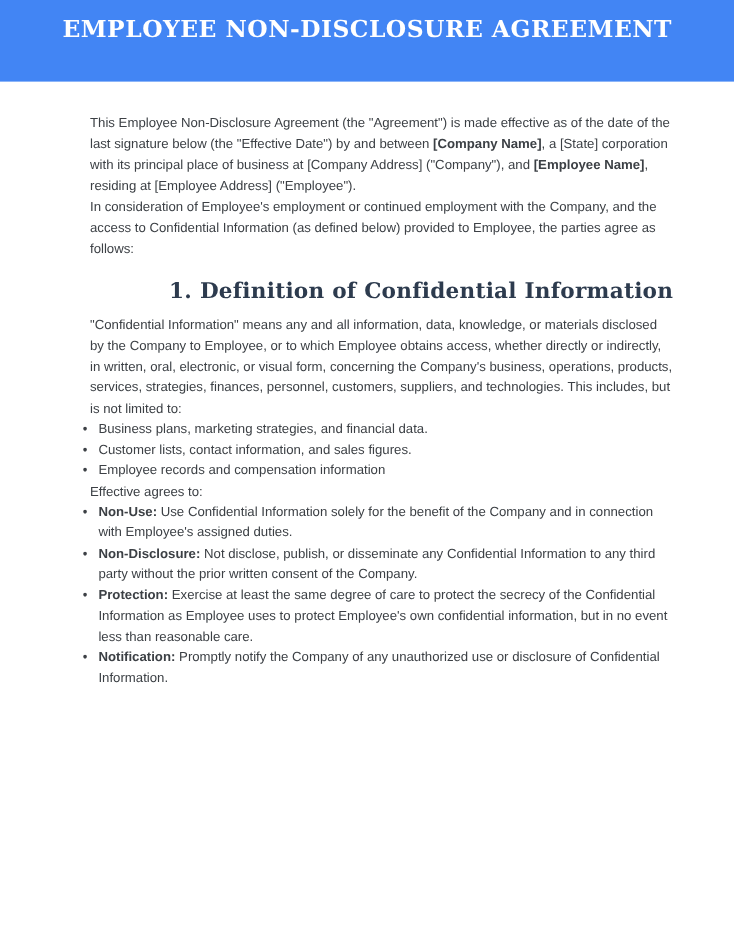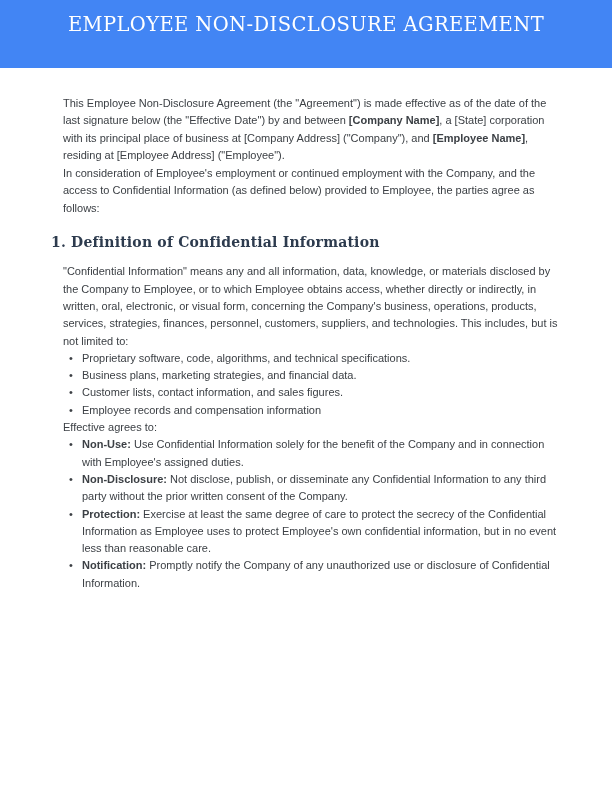--- a/index.html
+++ b/index.html
@@ -19,46 +19,47 @@
   .doc-header {
     background: #4285f4;
     height: 68px;
     color: #ffffff;
     text-align: center;
     padding-top: 13px;
   }
   .doc-title {
     font-family: "DejaVu Serif", serif;
     font-size: 19.5px;
-    font-weight: 400;
+    font-weight: 700;
     letter-spacing: 0.4px;
     line-height: 24px;
   }
   .doc-subtitle {
     font-family: "Liberation Sans", sans-serif;
     font-size: 12.5px;
     font-weight: 400;
     margin-top: 5px;
   }
   .doc-body {
     padding: 27px 51px 0 51px;
     font-size: 11px;
     line-height: 17.3px;
     color: #3c4045;
   }
-  .para { margin-left: 12px; }
+  .para { margin-left: 24px; }
   .para + .para { margin-top: 1px; }
   .section-heading {
     font-family: "DejaVu Serif", serif;
-    font-size: 14px;
+    font-size: 18px;
     font-weight: 700;
     color: #2d3b4e;
     letter-spacing: 0.2px;
     margin-top: 17px;
     margin-bottom: 12px;
+    text-align: right;
   }
   .bullet-list {
     list-style: none;
     margin-left: 6px;
     padding-left: 25px;
   }
   .bullet-list li { position: relative; }
   .bullet-list li::before {
     content: "\2022";
     position: absolute;
@@ -78,21 +79,20 @@
 
   <main class="doc-body">
 
     <p class="para"><span>This Employee Non-Disclosure Agreement (the "Agreement") is made effective as of the date of the last signature below (the "Effective Date") by and between </span><span class="b">[Company Name]</span><span>, a [State] corporation with its principal place of business at [Company Address] ("Company"), and </span><span class="b">[Employee Name]</span><span>, residing at [Employee Address] ("Employee").</span></p>
 
     <p class="para">In consideration of Employee's employment or continued employment with the Company, and the access to Confidential Information (as defined below) provided to Employee, the parties agree as follows:</p>
 
     <h2 class="section-heading">1. Definition of Confidential Information</h2>
     <p class="para">"Confidential Information" means any and all information, data, knowledge, or materials disclosed by the Company to Employee, or to which Employee obtains access, whether directly or indirectly, in written, oral, electronic, or visual form, concerning the Company's business, operations, products, services, strategies, finances, personnel, customers, suppliers, and technologies. This includes, but is not limited to:</p>
     <ul class="bullet-list">
-      <li>Proprietary software, code, algorithms, and technical specifications.</li>
       <li>Business plans, marketing strategies, and financial data.</li>
       <li>Customer lists, contact information, and sales figures.</li>
       <li>Employee records and compensation information</li>
     </ul>
 
     <p class="para">Effective agrees to:</p>
     <ul class="bullet-list">
       <li><span class="b">Non-Use:</span><span> Use Confidential Information solely for the benefit of the Company and in connection with Employee's assigned duties.</span></li>
       <li><span class="b">Non-Disclosure:</span><span> Not disclose, publish, or disseminate any Confidential Information to any third party without the prior written consent of the Company.</span></li>
       <li><span class="b">Protection:</span><span> Exercise at least the same degree of care to protect the secrecy of the Confidential Information as Employee uses to protect Employee's own confidential information, but in no event less than reasonable care.</span></li>

